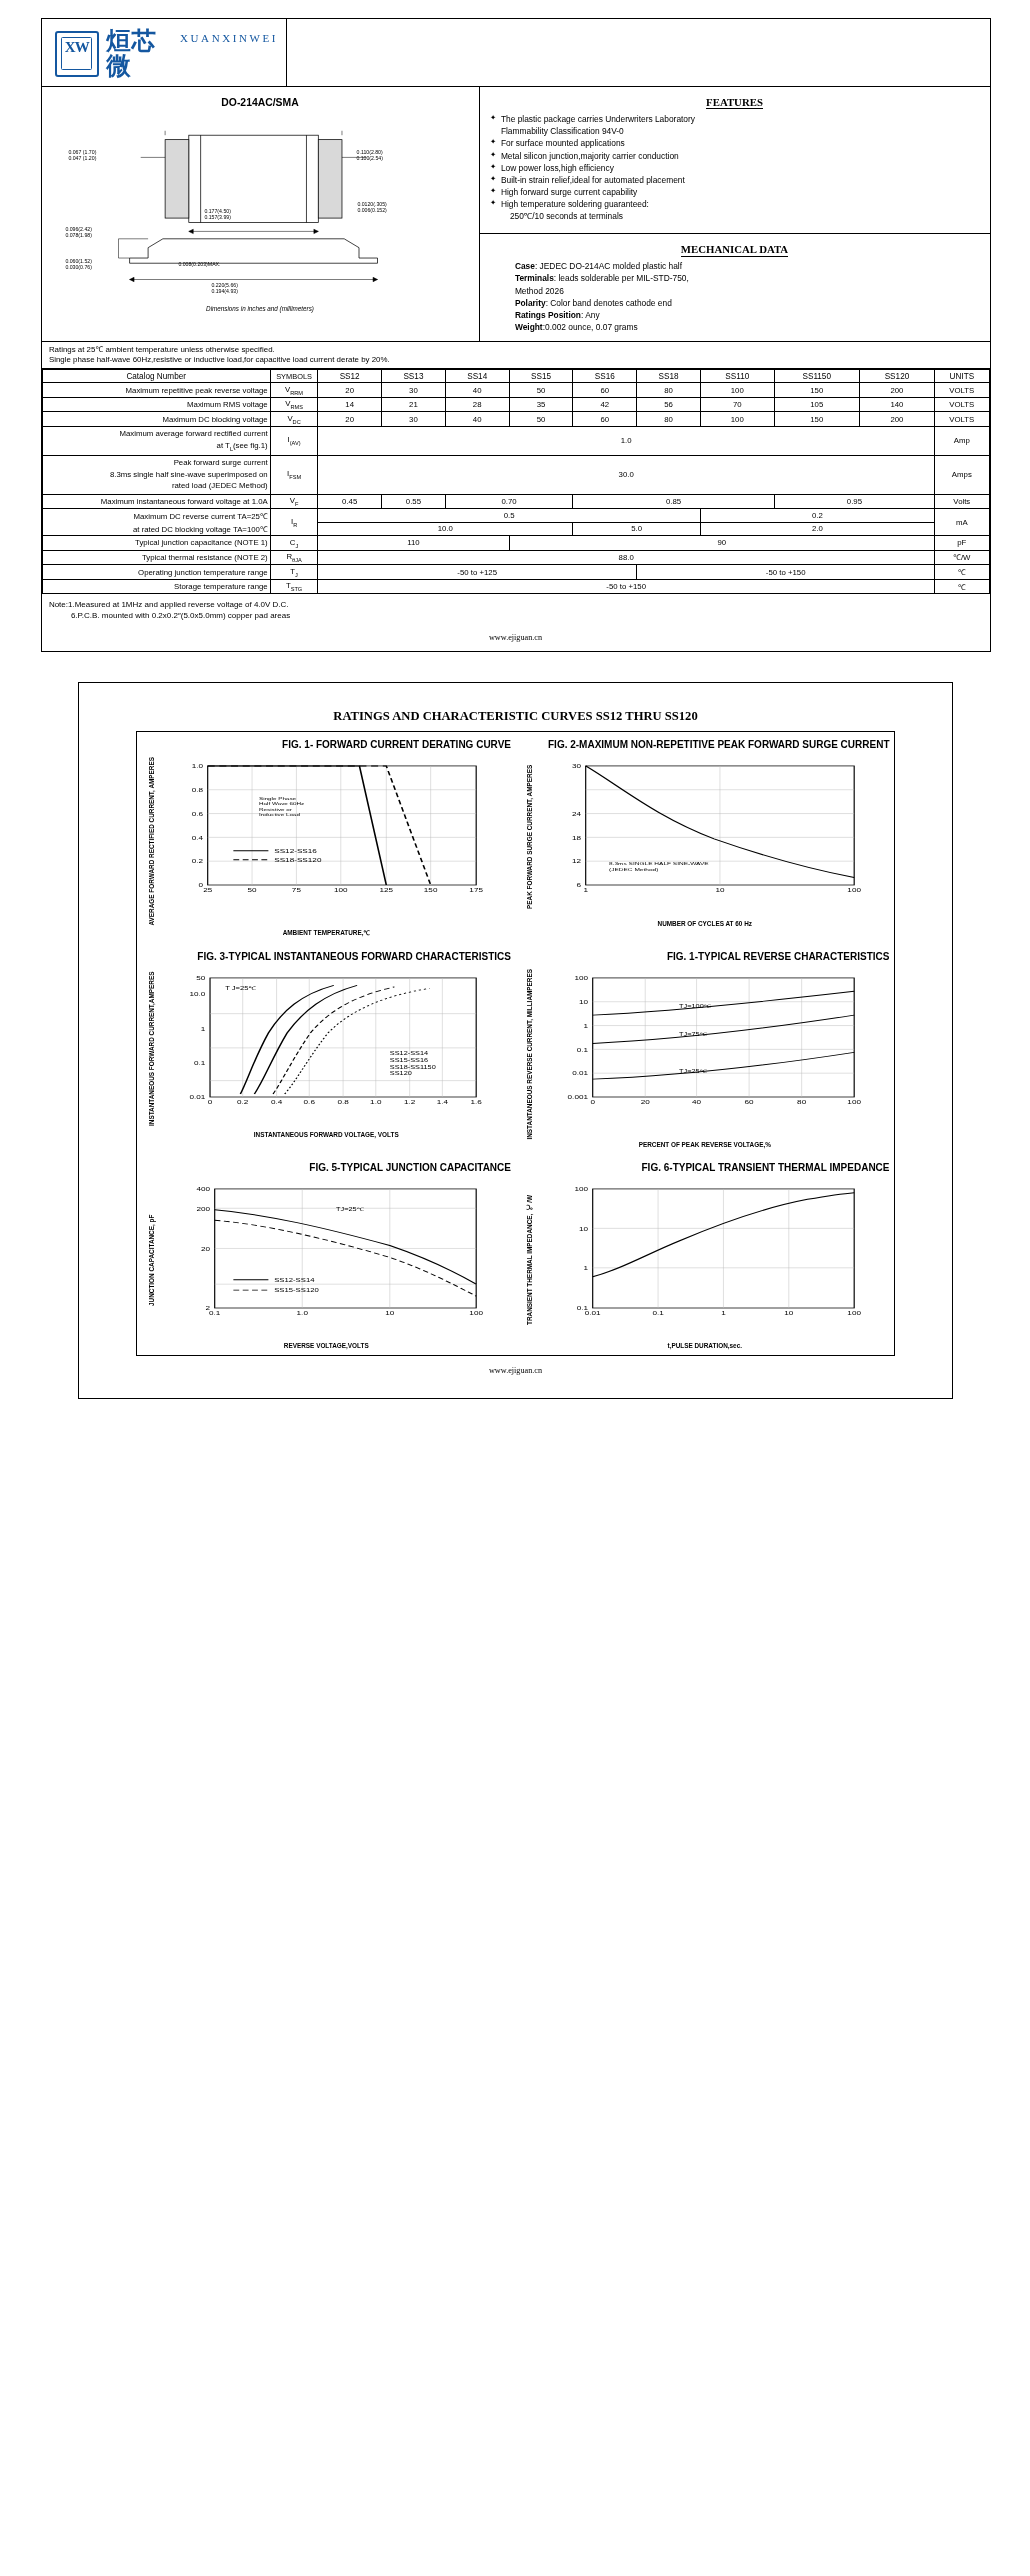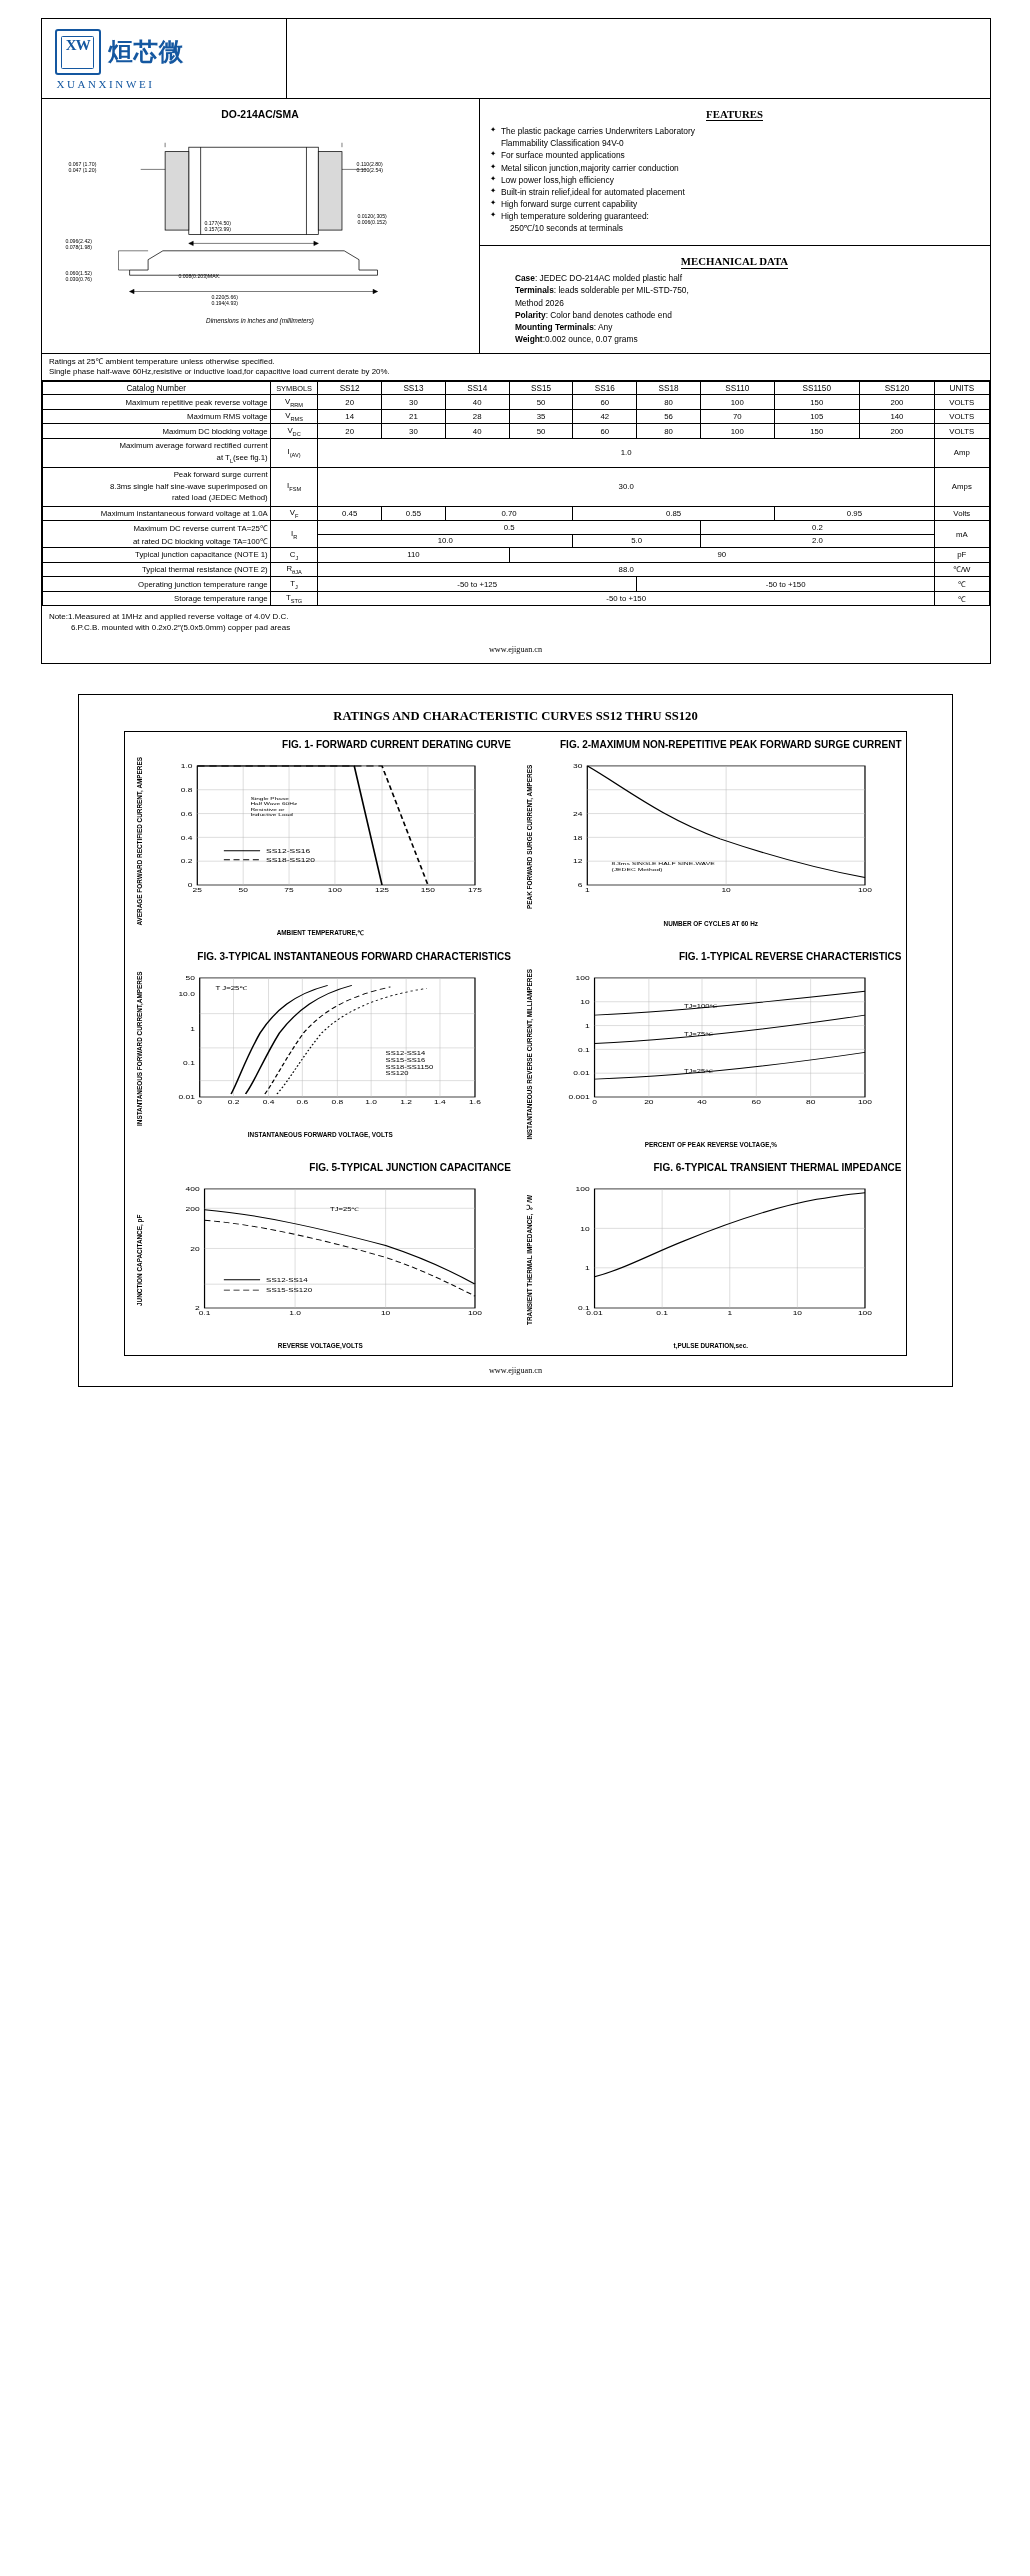--- a/index.html
+++ b/index.html
@@ -3,21 +3,21 @@
 <meta charset="utf-8">
 <style>
   html,body{margin:0;padding:0;background:#ffffff;}
   body{width:1031px;font-family:"Liberation Sans",sans-serif;color:#000;}
   .page{width:1031px;}
   .sheet{margin:0 auto;}
 
   
   #page1{width:950px;margin:18px auto 0 auto;border:1.5px solid #000;box-sizing:border-box;}
   .hdr{display:flex;border-bottom:1.5px solid #000;}
-  .hdr-logo{width:245px;border-right:1.5px solid #000;box-sizing:border-box;padding:10.4px 7.4px 7.4px 13.4px;display:flex;flex-direction:column;}
+  .hdr-logo{width:245px;border-right:1.5px solid #000;box-sizing:border-box;padding:10.4px 7.4px 7.4px 13.4px;display:flex;}
   .logo-row{display:flex;align-items:center;gap:7.4px;}
   .logo-mark{width:46px;height:46px;border:2.2px solid #1457a0;border-radius:3px;position:relative;box-sizing:border-box;}
   .logo-mark:before{content:"";position:absolute;left:4.5px;top:4.5px;right:4.5px;bottom:4.5px;border:1.5px solid #1457a0;border-radius:1.5px;}
   .logo-xw{position:absolute;left:0;right:0;top:6px;text-align:center;font-size:15px;font-weight:bold;color:#1457a0;font-family:"Liberation Serif",serif;letter-spacing:-0.7px;}
   .logo-cn{font-size:24.5px;font-weight:bold;color:#1457a0;font-family:"DejaVu Sans",sans-serif;letter-spacing:0.7px;line-height:1;}
   .logo-en{font-size:11px;color:#1457a0;letter-spacing:2.6px;font-family:"Liberation Serif",serif;margin-top:3px;padding-left:1.5px;}
   .hdr-title{flex:1;padding:7.4px 6px 6px 6px;text-align:center;}
   .h-main{font-size:20px;font-weight:bold;font-family:"Liberation Serif",serif;letter-spacing:0.4px;}
   .h-rule{border-bottom:0.7px solid #000;margin:4.5px 30px 5.2px 30px;}
   .h-sub{font-size:12px;font-weight:bold;font-family:"Liberation Sans",sans-serif;}
@@ -51,21 +51,21 @@
   table.ratings td.l{text-align:right;padding-left:21px;}
   table.ratings th{font-size:8.2px;}
   table.ratings .sym{font-size:7.4px;}
   .cat-h{font-size:9px;}
   .unit-h{font-size:8.2px;font-weight:bold;}
   .sub{font-size:5.6px;vertical-align:sub;}
   .note-blk{font-size:8px;padding:4.5px 7.4px 3px 7.4px;line-height:1.4;}
   .site{text-align:center;font-size:8.2px;padding:9px 0 9px 0;font-family:"Liberation Serif",serif;}
 
   
-  #page2{width:875px;margin:30px auto 22px auto;border:1.5px solid #000;box-sizing:border-box;padding:0;}
+  #page2{width:875px;margin:30px auto 22px auto;border:1.5px solid #000;box-sizing:border-box;padding:12px;}
   .p2-title{text-align:center;font-size:12.6px;font-weight:bold;padding:13.4px 0 7.4px 0;font-family:"Liberation Serif",serif;}
   .p2-inner{border:0.7px solid #000;margin:0 45px 0 45px;}
   .chart-grid{display:flex;flex-wrap:wrap;}
   .cell{width:50%;box-sizing:border-box;padding:7.4px 4.5px 6px 4.5px;}
   .fig-t{text-align:right;font-size:10px;font-weight:bold;line-height:1.25;min-height:18px;}
   .plotwrap{display:flex;}
   .ylab{writing-mode:vertical-rl;transform:rotate(180deg);font-size:6.4px;font-weight:bold;text-align:center;width:19.3px;display:flex;align-items:center;justify-content:center;}
   .plotbox{position:relative;flex:1;}
   .xlab{text-align:center;font-size:6.4px;font-weight:bold;margin-top:2.2px;}
   svg{display:block;}
@@ -164,21 +164,21 @@
           <li><span class="bl">✦</span><span>High temperature soldering guaranteed:</span></li>
           <li class="nb" style="padding-left:20px"><span>250℃/10 seconds at terminals</span></li>
         </ul>
       </div>
       <div class="mech">
         <div class="sec-h"><span>MECHANICAL DATA</span></div>
         <p class="mw"><b>Case</b><span>: JEDEC DO-214AC molded plastic half</span></p>
         <p class="mw"><b>Terminals</b><span>: leads solderable per MIL-STD-750,</span></p>
         <p class="mw"><span>Method 2026</span></p>
         <p class="mw"><b>Polarity</b><span>: Color band denotes cathode end</span></p>
-        <p class="mw"><b>Mounting Terminals</b><span>: Any</span></p>
+        <p class="mw"><b>Ratings Position</b><span>: Any</span></p>
         <p class="mw"><b>Weight</b><span>:0.002 ounce, 0.07 grams</span></p>
       </div>
     </div>
   </div>
 
   <div class="notes-top">
     <div>Ratings at 25℃ ambient temperature unless otherwise specified.</div>
     <div>Single phase half-wave 60Hz,resistive or inductive load,for capacitive load current derate by 20%.</div>
   </div>
 

